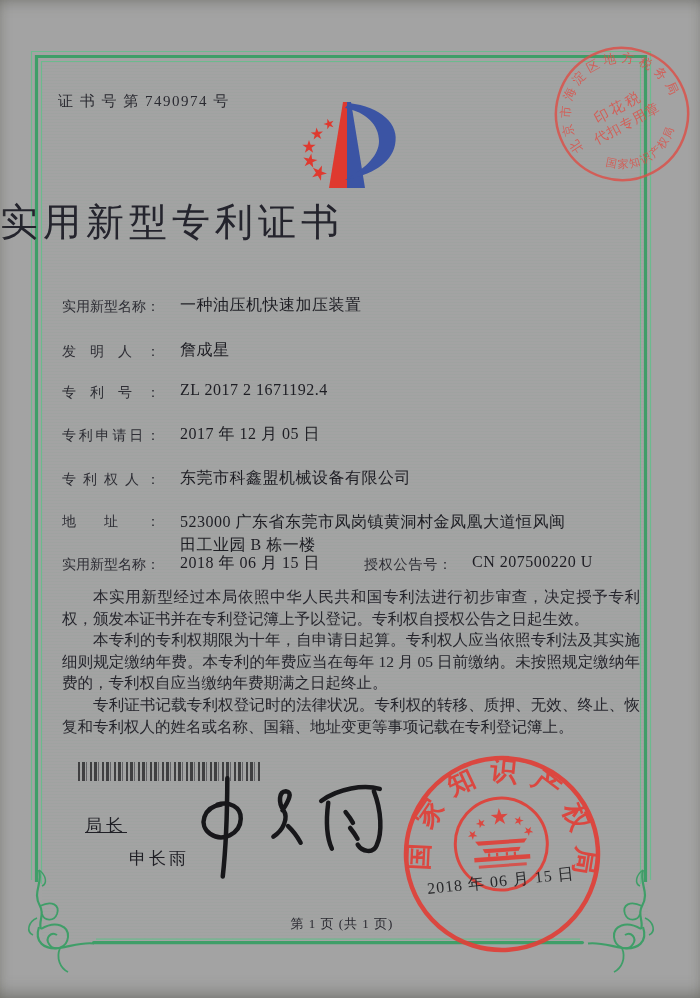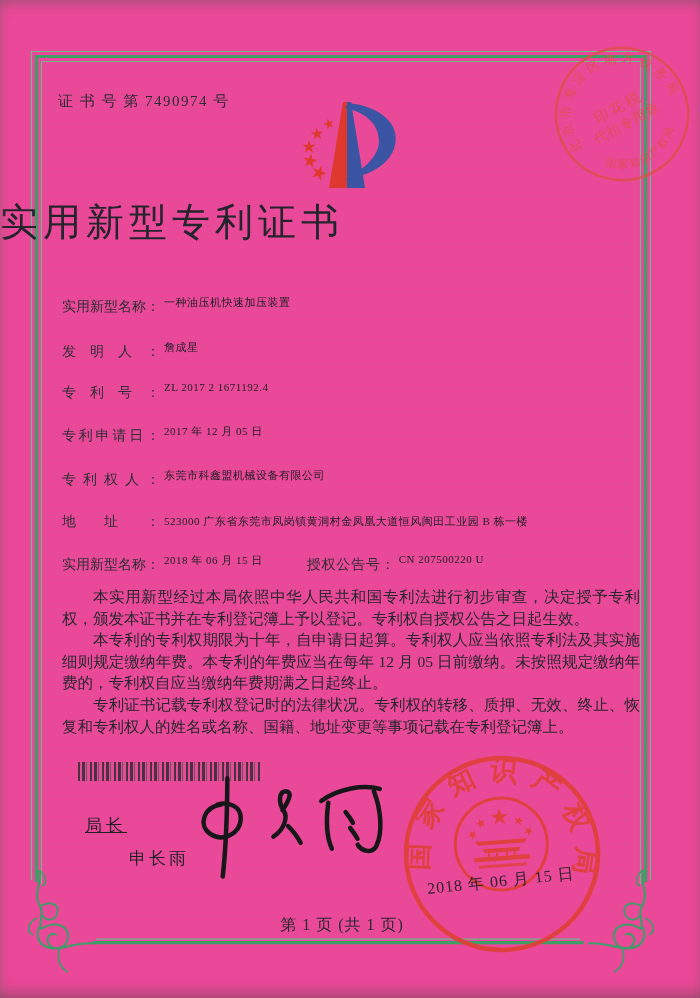--- a/index.html
+++ b/index.html
@@ -1,49 +1,49 @@
 <!DOCTYPE html>
 <html><head>
 <meta charset="utf-8">
 <style>
   html,body{margin:0;padding:0;background:#b9b8b2;}
-  .page{position:relative;width:700px;height:998px;background:#ec4899;overflow:hidden;
+  .page{position:relative;width:700px;height:998px;background:#a3a3a3;overflow:hidden;
         font-family:"Liberation Serif","DejaVu Serif",serif;color:#232329;}
   .page-shading{position:absolute;inset:0;pointer-events:none;z-index:50;
     box-shadow:inset 0 12px 14px -10px rgba(95,95,88,.55),
                inset 0 -14px 16px -10px rgba(75,75,68,.5),
                inset 10px 0 12px -10px rgba(110,110,100,.38),
                inset -10px 0 12px -10px rgba(110,110,100,.3);}
   .texture{position:absolute;left:42px;right:52px;top:62px;bottom:58px;pointer-events:none;
     background:repeating-linear-gradient(180deg,rgba(70,150,105,.045) 0 1px,rgba(0,0,0,0) 1px 3px);}
   .frame-svg{position:absolute;left:0;top:0;}
   .cert-no{position:absolute;left:58px;top:92px;font-size:15px;letter-spacing:1.5px;color:#2a2a31;}
   .logo{position:absolute;left:283px;top:100px;}
   .title{position:absolute;left:0;top:197px;width:684px;
          font-size:38px;font-weight:400;letter-spacing:5px;color:#24242d;}
   .tax-stamp{position:absolute;left:540px;top:32px;opacity:.82;}
   .frow{position:absolute;left:62px;width:578px;display:flex;align-items:flex-start;}
   .flabel{flex:0 0 98px;font-size:14px;padding-top:3px;color:#2e2e35;
           text-align:justify;text-align-last:justify;}
   .flabel-right{flex:0 0 88px;margin-left:44px;}
-  .fvalue{margin-left:4px;font-size:11px;letter-spacing:.5px;color:#1d1d23;}
+  .fvalue{margin-left:20px;font-size:16px;letter-spacing:.5px;color:#1d1d23;}
   .addr{display:inline-block;width:394px;line-height:23px;}
   .r1{top:295px}.r2{top:340px}.r3{top:381px}.r4{top:424px}.r5{top:468px}.r6{top:510px}.r7{top:553px}
   .body-text{position:absolute;left:62px;top:586px;width:578px;font-size:15.5px;
              line-height:21.6px;text-align:justify;color:#26262d;}
   .body-text p{margin:0;text-indent:2em;}
   .barcode{position:absolute;left:78px;top:762px;width:183px;height:19px;opacity:.85;
     background:repeating-linear-gradient(90deg,#2e2e30 0 2px,transparent 2px 4px,#2e2e30 4px 7px,
                transparent 7px 8px,#58585c 8px 9px,transparent 9px 12px);}
   .director-title{position:absolute;left:85px;top:814px;font-size:17px;letter-spacing:4px;color:#1f1f25;text-decoration:underline;}
   .director-name{position:absolute;left:85px;top:847px;font-size:17px;letter-spacing:3px;color:#1f1f25;margin-left:44px;}
   .signature{position:absolute;left:182px;top:768px;}
   .seal{position:absolute;left:396px;top:748px;opacity:.92;}
   .footer{position:absolute;left:0;top:915px;width:684px;text-align:center;
-          font-size:16px;letter-spacing:1px;color:#2a2a31;}
+          font-size:13px;letter-spacing:1px;color:#2a2a31;}
 </style>
 </head>
 <body>
 
 <div class="page">
 
   <svg class="frame-svg" width="700" height="998" viewBox="0 0 700 998">
     <defs>
       <path id="star" d="M0,-1 L0.225,-0.309 L0.951,-0.309 L0.363,0.118 L0.588,0.809 L0,0.382 L-0.588,0.809 L-0.363,0.118 L-0.951,-0.309 L-0.225,-0.309 Z"></path>
       <g id="flourish" fill="none" stroke="#3f9e68">

